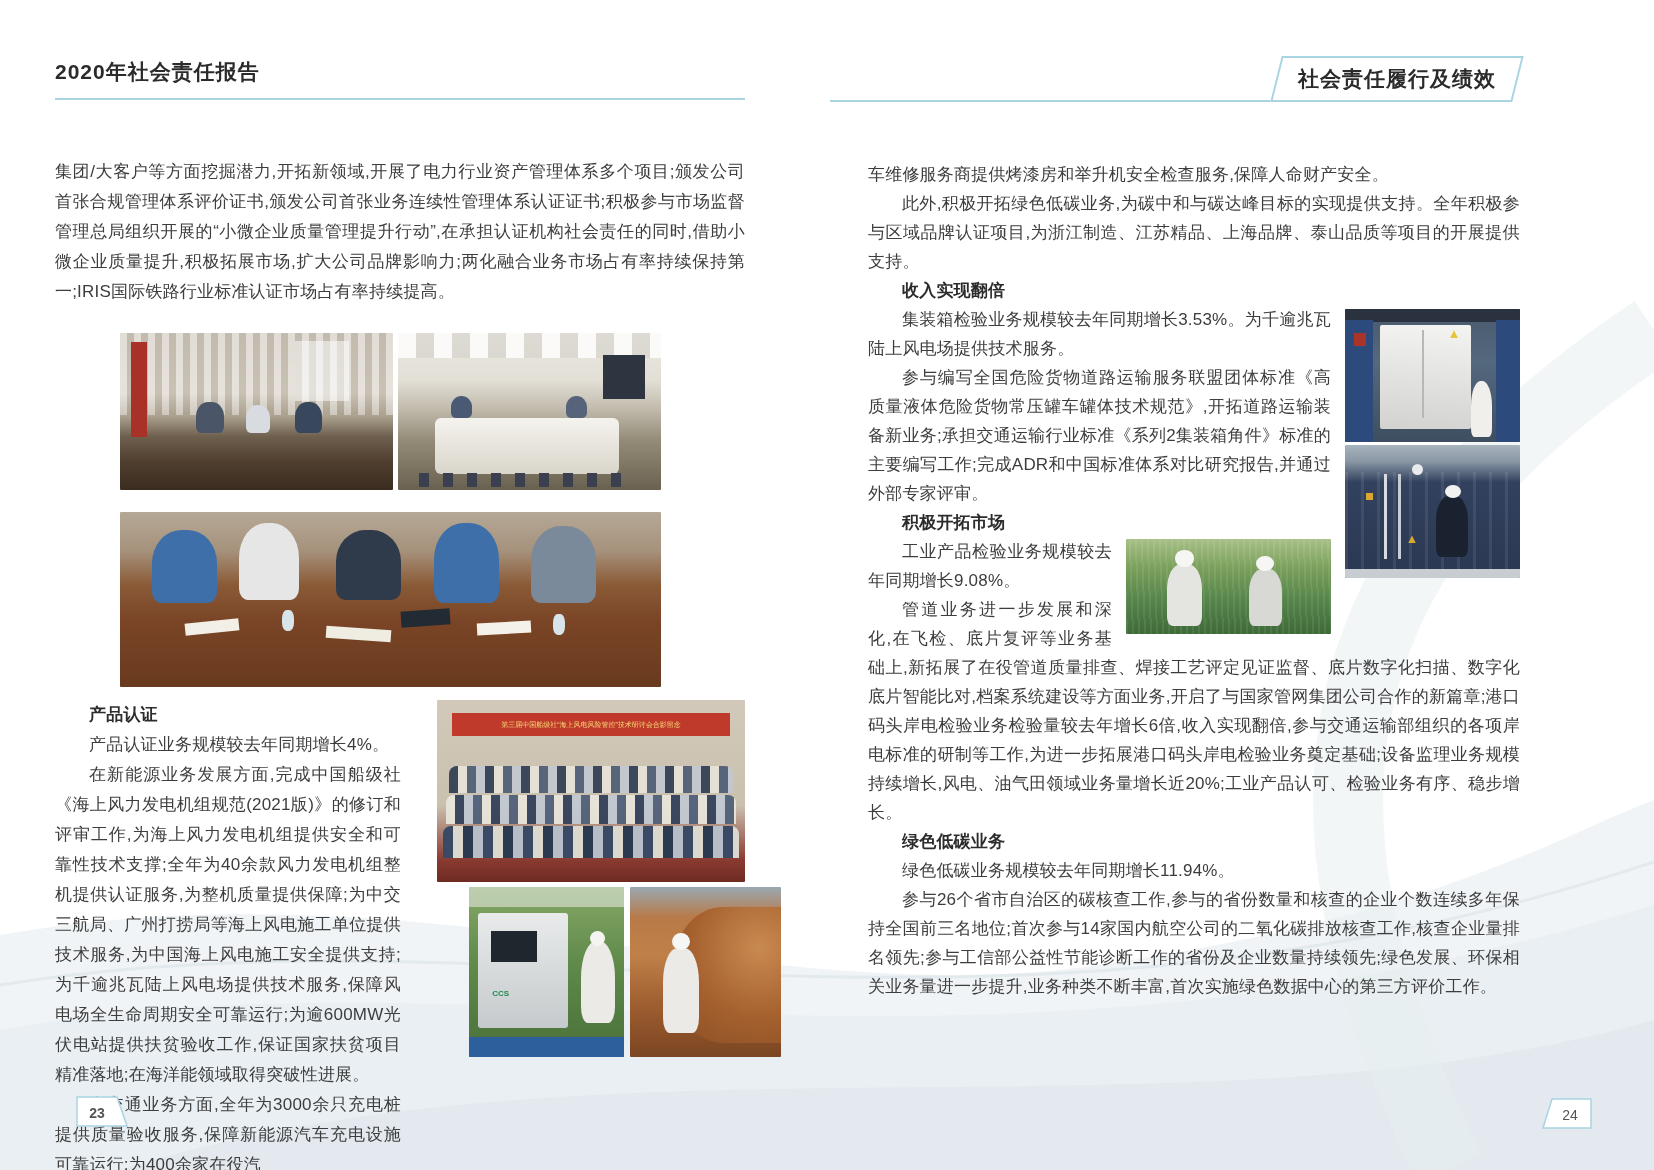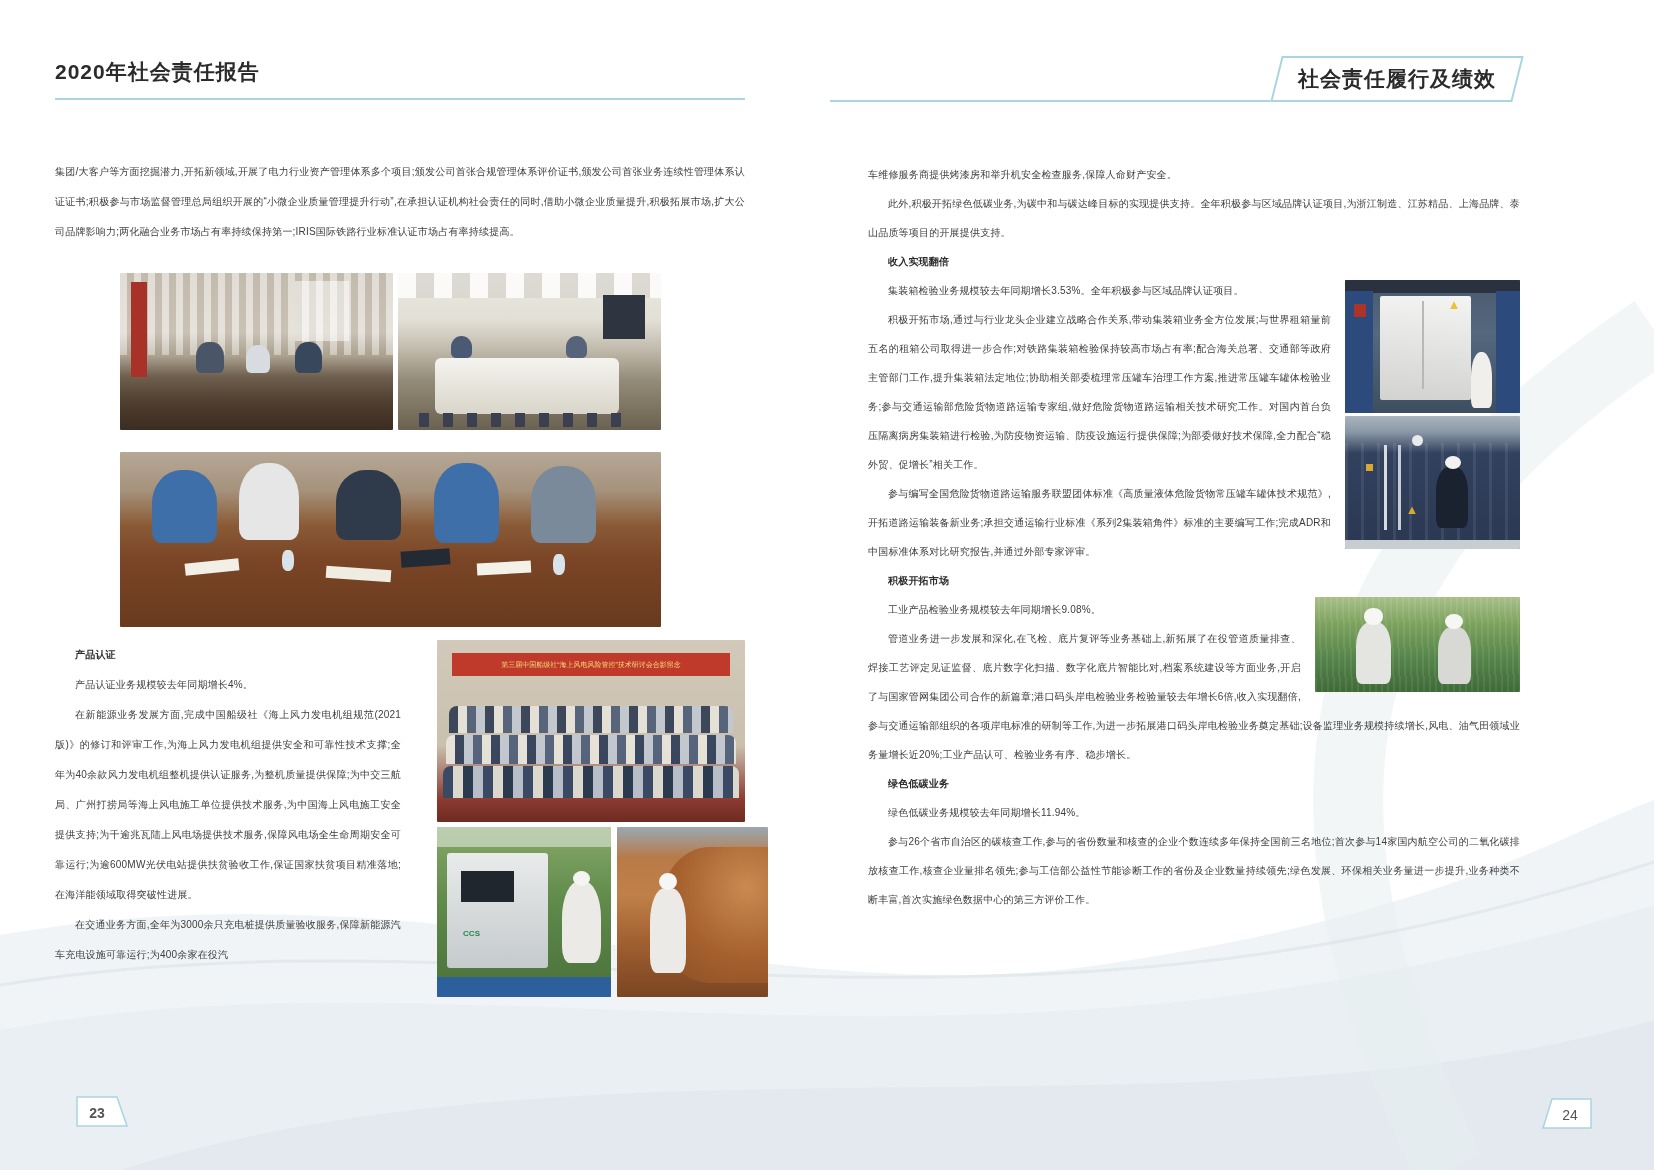--- a/index.html
+++ b/index.html
@@ -4,36 +4,36 @@
 <style>
   html,body{margin:0;padding:0;background:#fff;}
   .canvas{position:relative;width:1654px;height:1170px;background:#ffffff;overflow:hidden;
           font-family:"Liberation Sans","DejaVu Sans",sans-serif;color:#3d3d3d;padding-left:41px;}
   .bgsvg{position:absolute;left:0;top:0;z-index:0;}
   .page{position:absolute;z-index:2;}
   .page-left{left:55px;top:58px;width:690px;}
   .page-right{left:868px;top:58px;width:652px;}
   .title-left{margin:0;font-size:21px;font-weight:bold;color:#2b2b2b;letter-spacing:1px;
               padding-bottom:12px;border-bottom:2px solid #a9d4e2;}
-  p{margin:0;font-size:10px;line-height:30px;text-align:justify;letter-spacing:.2px;color:#3d3d3d;}
+  p{margin:0;font-size:17px;line-height:30px;text-align:justify;letter-spacing:.2px;color:#3d3d3d;}
   .page-right p{line-height:29px;}
   .ind{text-indent:2em;}
   .hsec{font-weight:bold;color:#2c2c2c;}
   .intro{margin-top:57px;}
   .photo-row{margin:26px 0 0 65px;display:flex;gap:5px;}
   .ph{position:relative;overflow:hidden;flex:none;border-radius:1px;}
   .ph-l1{width:273px;height:157px;background:linear-gradient(180deg,#cfc8bc 0%,#d8d2c6 38%,#b0a694 52%,#6e5f4e 66%,#503f2f 82%,#3a2c20 100%);}
   .ph-l2{width:263px;height:157px;background:linear-gradient(180deg,#ece9e2 0%,#e2dfd6 30%,#c2bcae 48%,#948c78 68%,#6a6150 100%);}
   .ph-l3{width:541px;height:175px;margin:22px 0 0 65px;background:linear-gradient(180deg,#b5a896 0%,#a6927c 22%,#8a5a36 42%,#7a4526 62%,#693a1f 100%);}
   .two-col{display:flex;margin-top:13px;}
   .col-text{width:346px;}
   .col-photos{margin-left:36px;width:308px;}
   .ph-l4{width:308px;height:182px;background:linear-gradient(180deg,#d2c9ba 0%,#cac0ae 58%,#8a3a30 88%,#6e2a22 100%);}
   .ph-row2{display:flex;gap:6px;margin-top:5px;}
-  .ph-l5{width:174px;height:170px;background:linear-gradient(180deg,#86a868 0%,#5f8a4a 45%,#49703a 100%);}
+  .ph-l5{width:155px;height:170px;background:linear-gradient(180deg,#86a868 0%,#5f8a4a 45%,#49703a 100%);margin-left:32px;}
   .ph-l6{width:151px;height:170px;background:linear-gradient(180deg,#9aa8b2 0%,#b87a48 18%,#c08048 40%,#a05f30 68%,#7a4522 100%);}
   .r-header{position:relative;height:44px;}
   .r-line{position:absolute;left:-38px;bottom:0;width:462px;height:2px;background:#a9d4e2;}
   .r-box{position:absolute;right:2px;bottom:0;width:238px;height:42px;border:2px solid #a9d4e2;background:#fff;
          transform:skewX(-14deg);display:flex;align-items:center;justify-content:center;}
   .r-box span{transform:skewX(14deg);font-size:21px;font-weight:bold;color:#2b2b2b;letter-spacing:1px;}
   .flow{margin-top:58px;}
   .float-r12{float:right;width:175px;margin:4px 0 10px 14px;}
   .ph-r1{width:175px;height:133px;background:linear-gradient(180deg,#4a5a6e 0%,#54687e 40%,#3e4e60 100%);margin-bottom:3px;}
   .ph-r2{width:175px;height:133px;background:linear-gradient(180deg,#a8b4be 0%,#8a98a6 12%,#32415e 28%,#2a3852 100%);}
@@ -159,22 +159,21 @@
           <div class="abs" style="left:30%;top:22%;width:3px;height:64%;background:#c8ccd4;"></div>
           <div class="abs" style="left:38%;top:14%;width:11px;height:11px;background:#e8eaee;border-radius:50%;"></div>
           <div class="abs" style="left:12%;top:36%;width:7px;height:7px;background:#d8a832;"></div>
           <div class="abs" style="left:36%;top:68%;width:8px;height:8px;background:#d8a832;clip-path:polygon(50% 0,100% 100%,0 100%);"></div>
           <div class="abs" style="left:52%;top:38%;width:18%;height:46%;background:#1a2230;border-radius:40% 40% 15% 15%;"></div>
           <div class="abs" style="left:57%;top:30%;width:9%;height:10%;background:#f2f2f0;border-radius:50%;"></div>
           <div class="abs" style="left:0;right:0;bottom:0;height:7%;background:#c8cdd2;"></div>
         </div>
       </div>
 
-      <p class="ind">集装箱检验业务规模较去年同期增长3.53%。全年积极参与区域品牌认证项目。</p>
-      <p class="ind">积极开拓市场,通过与行业龙头企业建立战略合作关系,带动集装箱业务全方位发展;与世界租箱量前五名的租箱公司取得进一步合作;对铁路集装箱检验保持较高市场占有率;配合海关总署、交通部等政府主管部门工作,提升集装箱法定地位;协助相关部委梳理常压罐车治理工作方案,推进常压罐车罐体检验业务;参与交通运输部危险货物道路运输专家组,做好危险货物道路运输相关技术研究工作。对国内首台负压隔离病房集装箱进行检验,为防疫物资运输、防疫设施运行提供保障;为部委做好技术保障,全力配合“稳外贸、促增长”相关工作。</p>
+      <p class="ind">集装箱检验业务规模较去年同期增长3.53%。为千逾兆瓦陆上风电场提供技术服务。</p>
       <p class="ind">参与编写全国危险货物道路运输服务联盟团体标准《高质量液体危险货物常压罐车罐体技术规范》,开拓道路运输装备新业务;承担交通运输行业标准《系列2集装箱角件》标准的主要编写工作;完成ADR和中国标准体系对比研究报告,并通过外部专家评审。</p>
 
       <p class="hsec ind">积极开拓市场</p>
 
       <div class="ph ph-r3">
         <div class="abs" style="left:0;top:0;right:0;bottom:0;background:repeating-linear-gradient(88deg,rgba(255,255,255,.08) 0 2px,transparent 2px 6px);"></div>
         <div class="abs" style="left:20%;top:26%;width:17%;height:66%;background:#e4e4e0;border-radius:40% 40% 15% 15%;"></div>
         <div class="abs" style="left:24%;top:12%;width:9%;height:17%;background:#f6f6f4;border-radius:50%;"></div>
         <div class="abs" style="right:24%;top:32%;width:16%;height:60%;background:#d8d8d4;border-radius:40% 40% 15% 15%;"></div>
         <div class="abs" style="right:28%;top:18%;width:8.5%;height:16%;background:#f6f6f4;border-radius:50%;"></div>

